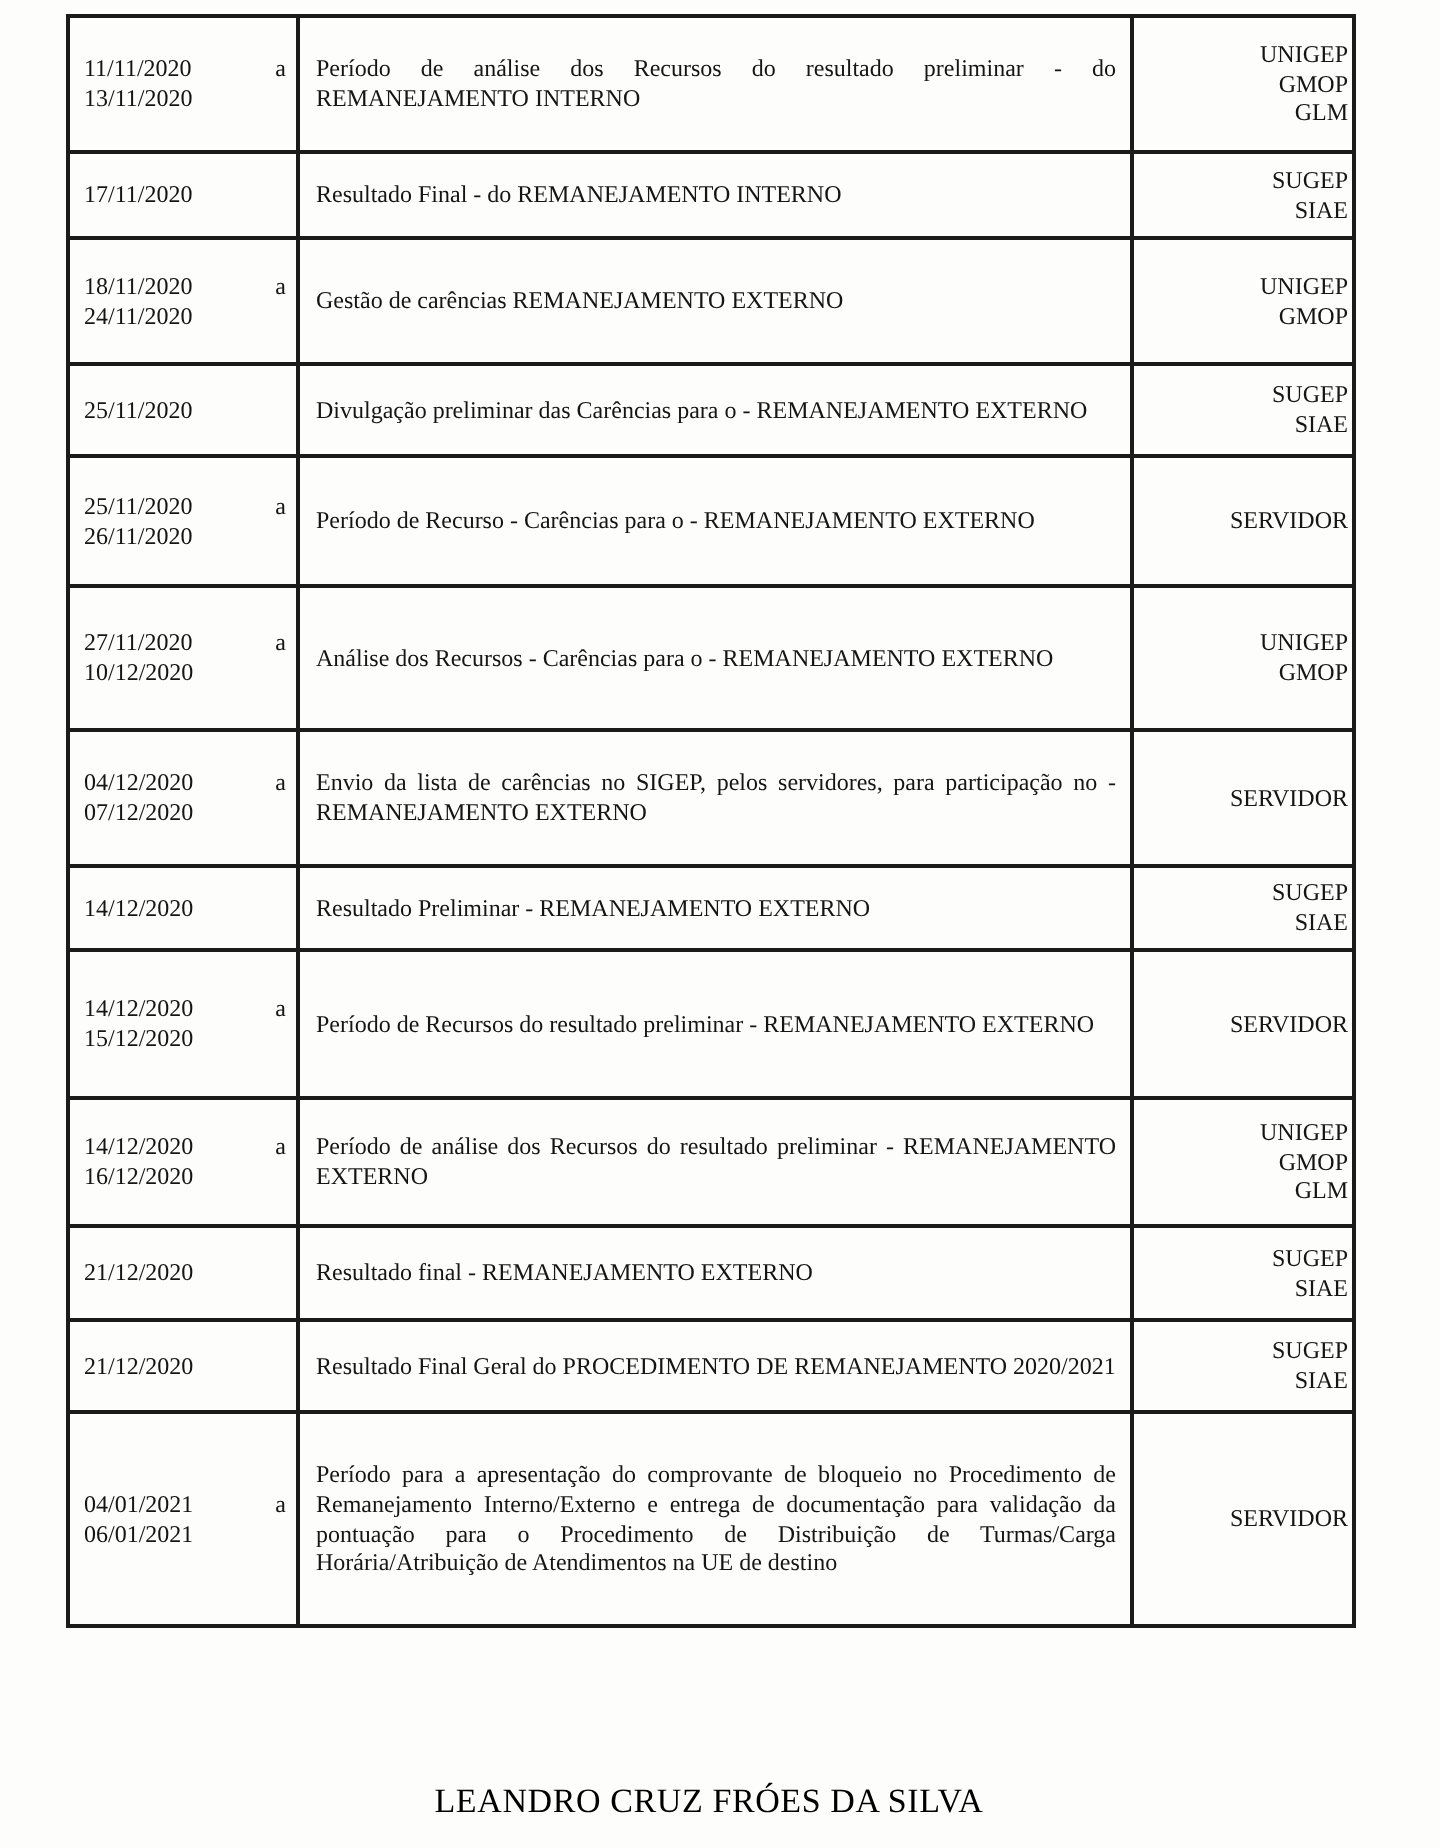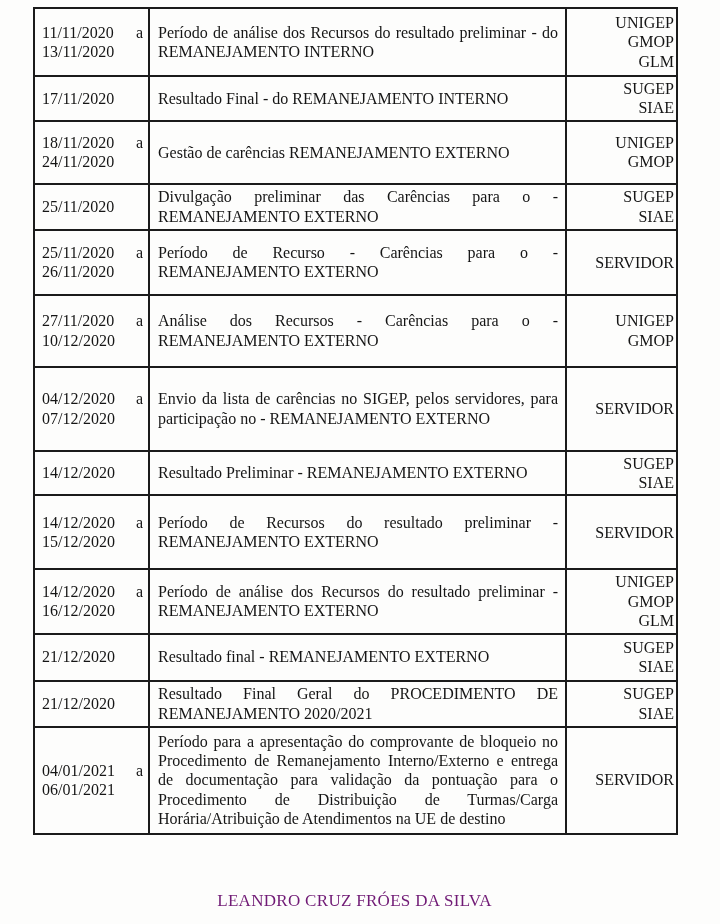--- a/index.html
+++ b/index.html
@@ -13,21 +13,21 @@
     font-family: "Liberation Serif", serif;
     color: #151515;
   }
   table.schedule {
     position: absolute;
     left: 33px;
     top: 7px;
     width: 643px;
     border-collapse: collapse;
     table-layout: fixed;
-    font-size: 16px;
+    font-size: 12px;
     line-height: 1.21;
   }
   table.schedule td {
     border: 2px solid #1b1b1b;
     vertical-align: middle;
     overflow: hidden;
   }
   td.date-cell {
     padding: 2px 5px 2px 7px;
     text-align: justify;
@@ -42,21 +42,21 @@
   }
   .resp-line { white-space: nowrap; }
   .footer-signature {
     position: absolute;
     left: 33px;
     width: 643px;
     top: 891px;
     text-align: center;
     font-size: 17px;
     letter-spacing: 0.3px;
-    color: #701a75;
+    color: #000000;
   }
 </style>
 </head>
 <body>
 
 <div class="page">
 
   <table class="schedule">
     <colgroup>
       <col style="width:115px">
@@ -129,21 +129,21 @@
       <div class="cell-text">27/11/2020 a 10/12/2020</div>
     </td>
     <td class="desc-cell">
       <div class="cell-text">Análise dos Recursos - Carências para o - REMANEJAMENTO EXTERNO</div>
     </td>
     <td class="resp-cell">
             <div class="resp-line">UNIGEP</div>
             <div class="resp-line">GMOP</div>
           </td>
   </tr>
-        <tr style="height: 84px;">
+        <tr style="height: 68px;">
     <td class="date-cell">
       <div class="cell-text">04/12/2020 a 07/12/2020</div>
     </td>
     <td class="desc-cell">
       <div class="cell-text">Envio da lista de carências no SIGEP, pelos servidores, para participação no - REMANEJAMENTO EXTERNO</div>
     </td>
     <td class="resp-cell">
             <div class="resp-line">SERVIDOR</div>
           </td>
   </tr>

